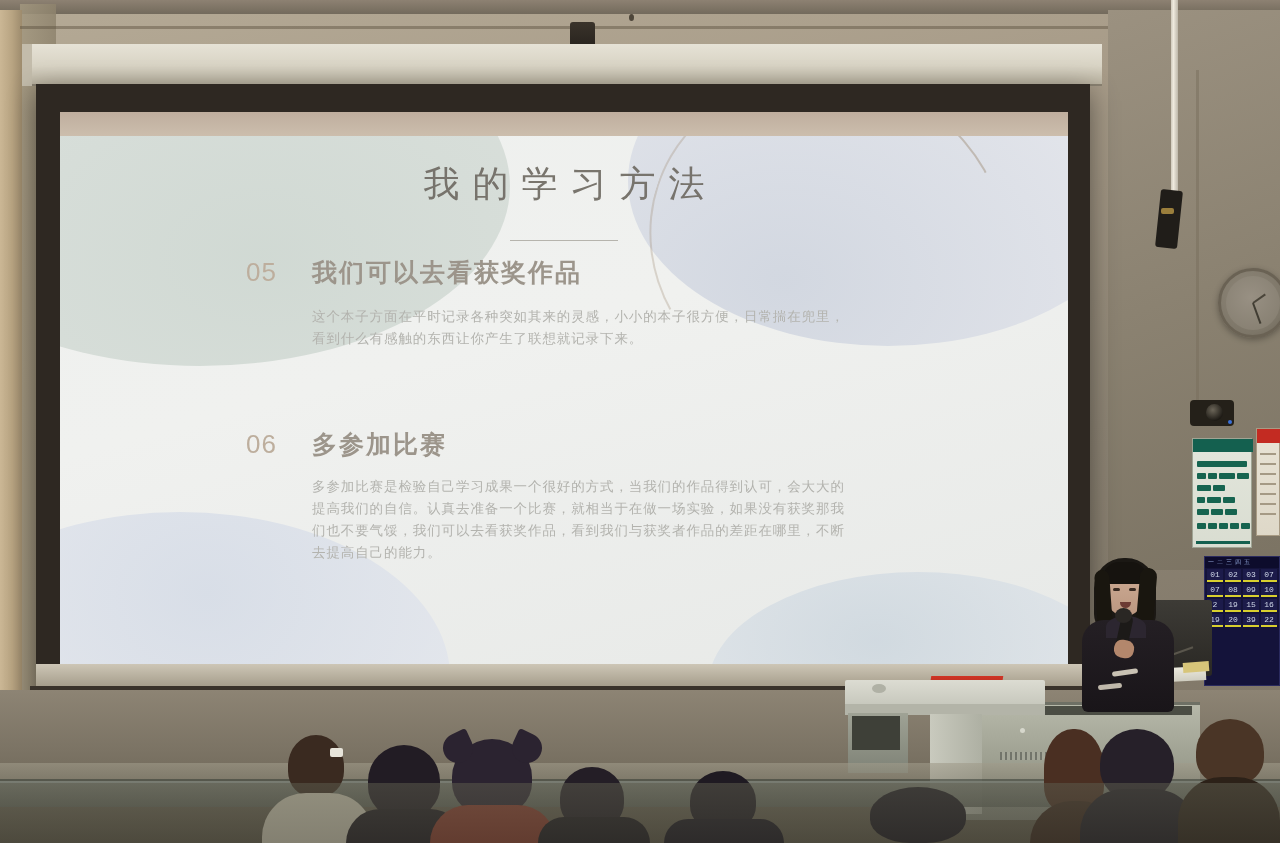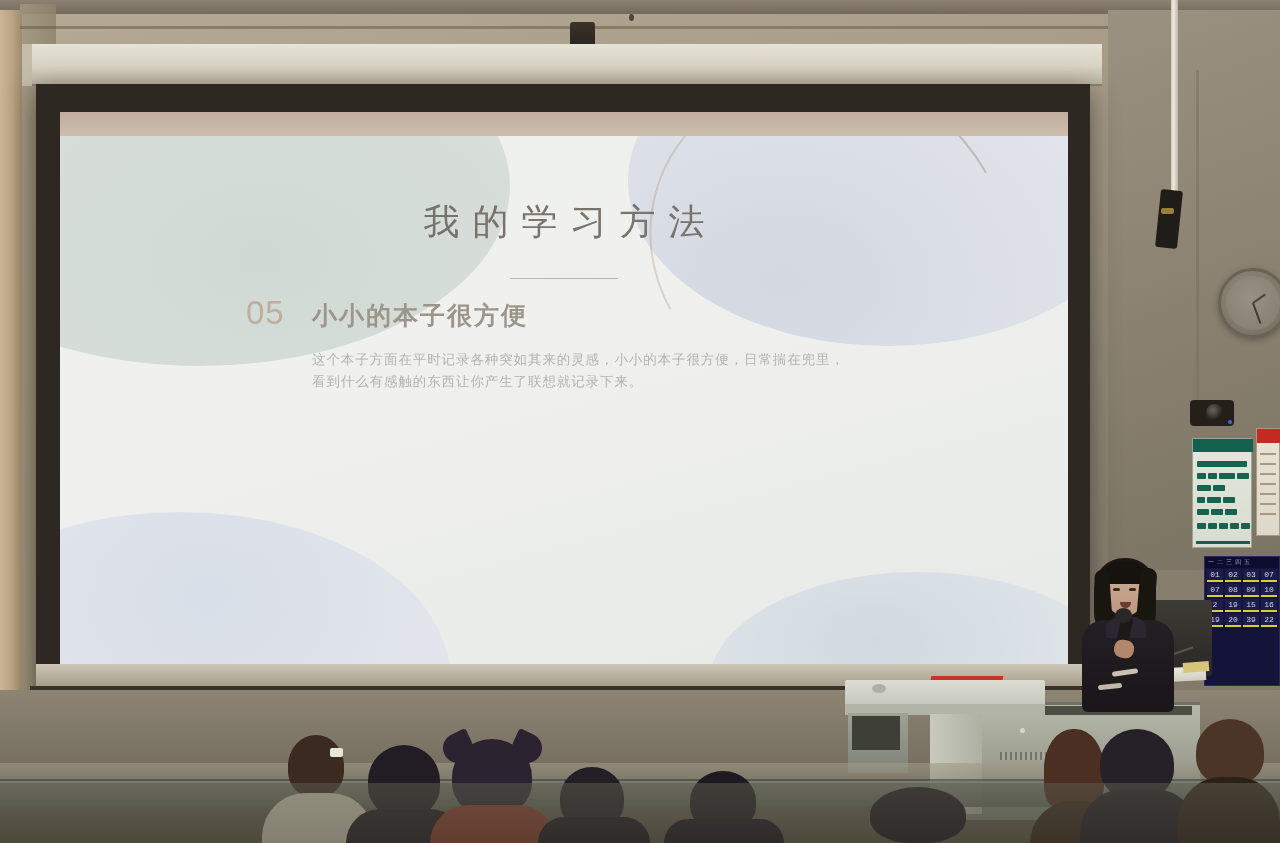--- a/index.html
+++ b/index.html
@@ -115,21 +115,21 @@
     border-color:transparent transparent rgba(150,136,116,.35) transparent;
   }
   .blob-br {
     position:absolute; right:-60px; bottom:-130px; width:420px; height:230px;
     border-radius:50%;
     background:radial-gradient(ellipse at 40% 30%, #c9d4dd 0%, #dde3e9 65%, #e9ebee 100%);
     opacity:.75;
   }
 
   
-  .slide-inner { position:absolute; inset:0;margin-top:38px; }
+  .slide-inner { position:absolute; inset:0; }
   .slide-title {
     position:absolute; left:0; right:0; top:24px;
     text-align:center;
     font-family:"Liberation Serif", serif;
     font-size:36px; letter-spacing:13px;
     color:#6f6b63;
     text-indent:13px;
     opacity:.92;
   }
   .slide-subtitle {
@@ -149,21 +149,21 @@
   .section { position:absolute; left:0; right:0; }
   .sec-05 { top:120px; }
   .sec-06 { top:292px; }
 
   .sec-head {
     display:flex; align-items:baseline;
     padding-left:186px;
   }
   .sec-num {
     font-family:"Liberation Sans", sans-serif;
-    font-size:33px; font-weight:400;
+    font-size:26px; font-weight:400;
     color:#bdae9d;
     letter-spacing:1px;
     min-width:66px;
   }
   .sec-title {
     font-size:25px; font-weight:700;
     color:#9c958b;
     letter-spacing:2px;
   }
   .sec-body {
@@ -488,25 +488,32 @@
     <div class="curve-bl"></div>
     <div class="blob-br"></div>
 
     <div class="slide-inner">
       <div class="slide-title">我的学习方法</div>
       <div class="title-rule"></div>
 
       <div class="section sec-05">
         <div class="sec-head">
           <div class="sec-num">05</div>
-          <div class="sec-title">小小的本子很方便</div>
+          <div class="sec-title">我们可以去看获奖作品</div>
         </div>
         <div class="sec-body">这个本子方面在平时记录各种突如其来的灵感，小小的本子很方便，日常揣在兜里，看到什么有感触的东西让你产生了联想就记录下来。</div>
       </div>
 
+      <div class="section sec-06">
+        <div class="sec-head">
+          <div class="sec-num">06</div>
+          <div class="sec-title">多参加比赛</div>
+        </div>
+        <div class="sec-body">多参加比赛是检验自己学习成果一个很好的方式，当我们的作品得到认可，会大大的提高我们的自信。认真去准备一个比赛，就相当于在做一场实验，如果没有获奖那我们也不要气馁，我们可以去看获奖作品，看到我们与获奖者作品的差距在哪里，不断去提高自己的能力。</div>
+      </div>
     </div>
   </div>
 
   <div class="screen-bottom-bar"></div>
   <div class="screen-bottom-dark"></div>
 
   <div class="clock">
     <div class="clock-face">
       <div class="clock-h"></div>
       <div class="clock-m"></div>

